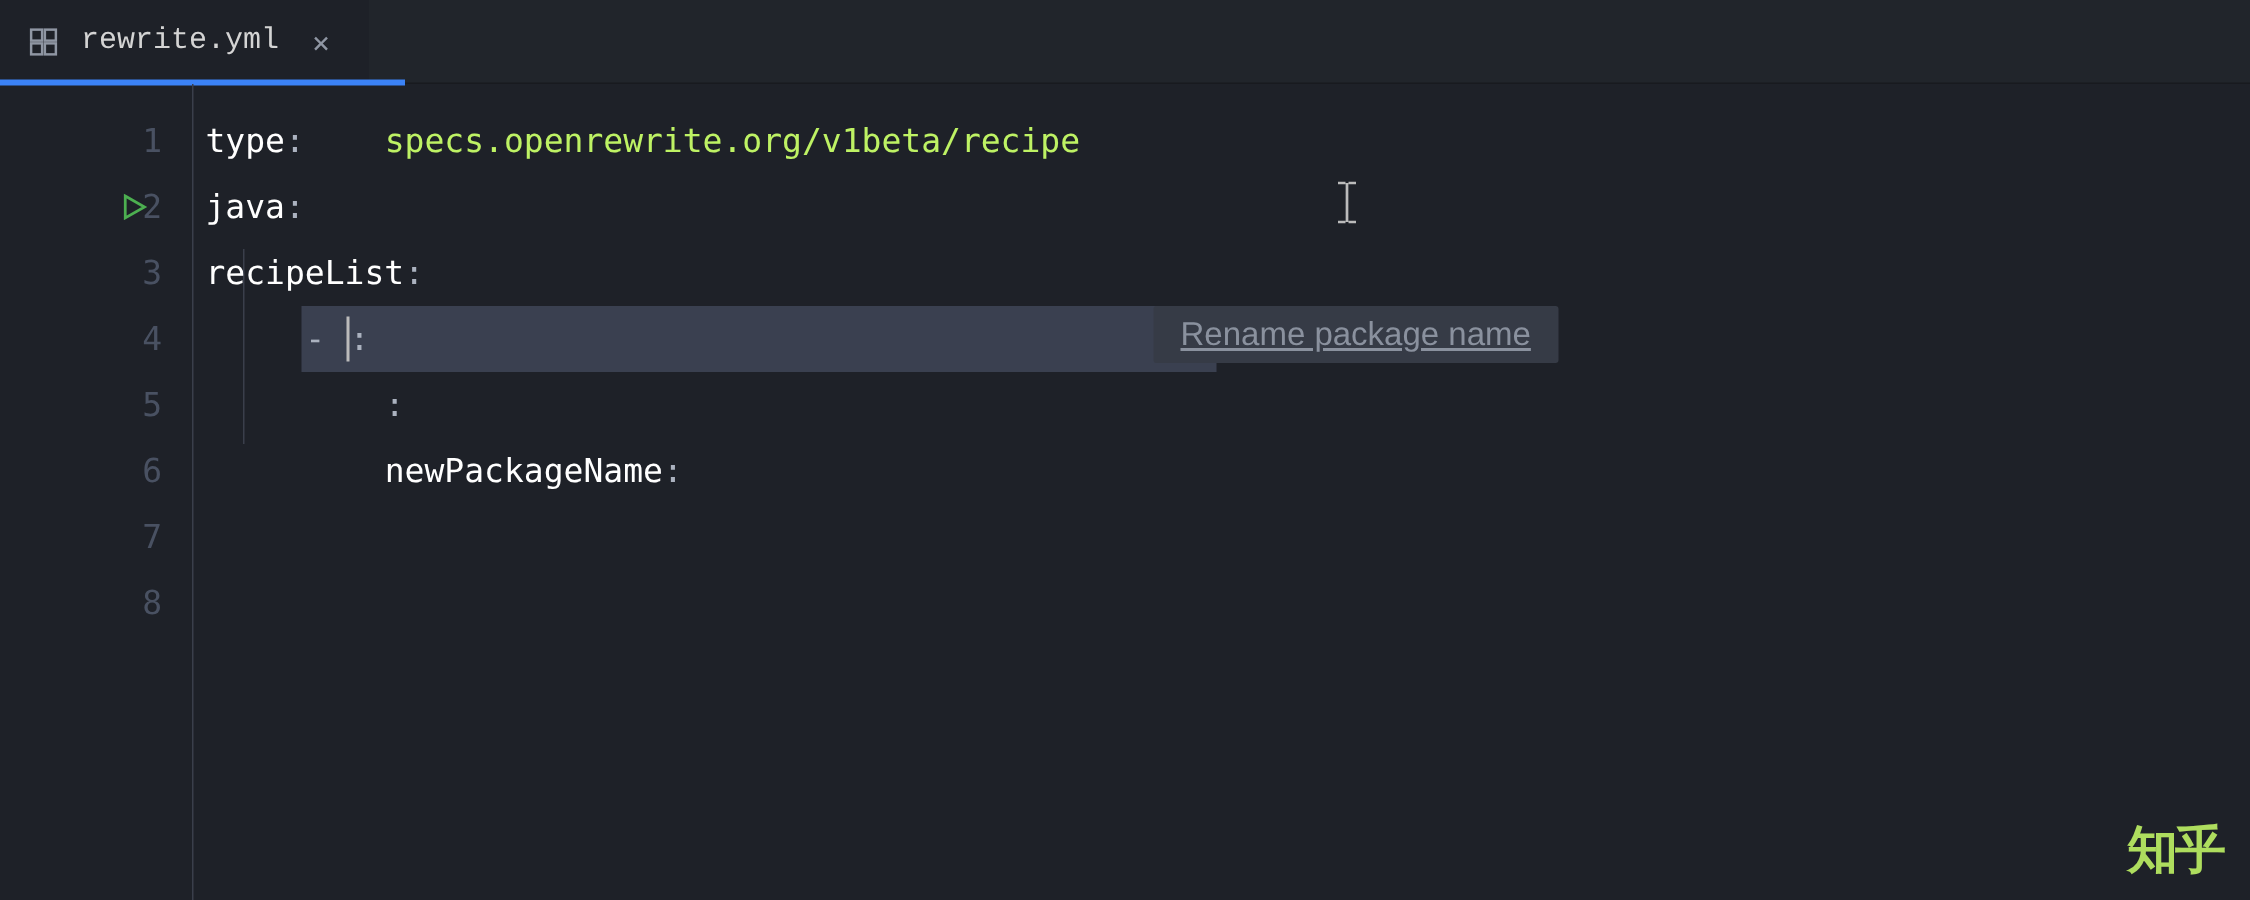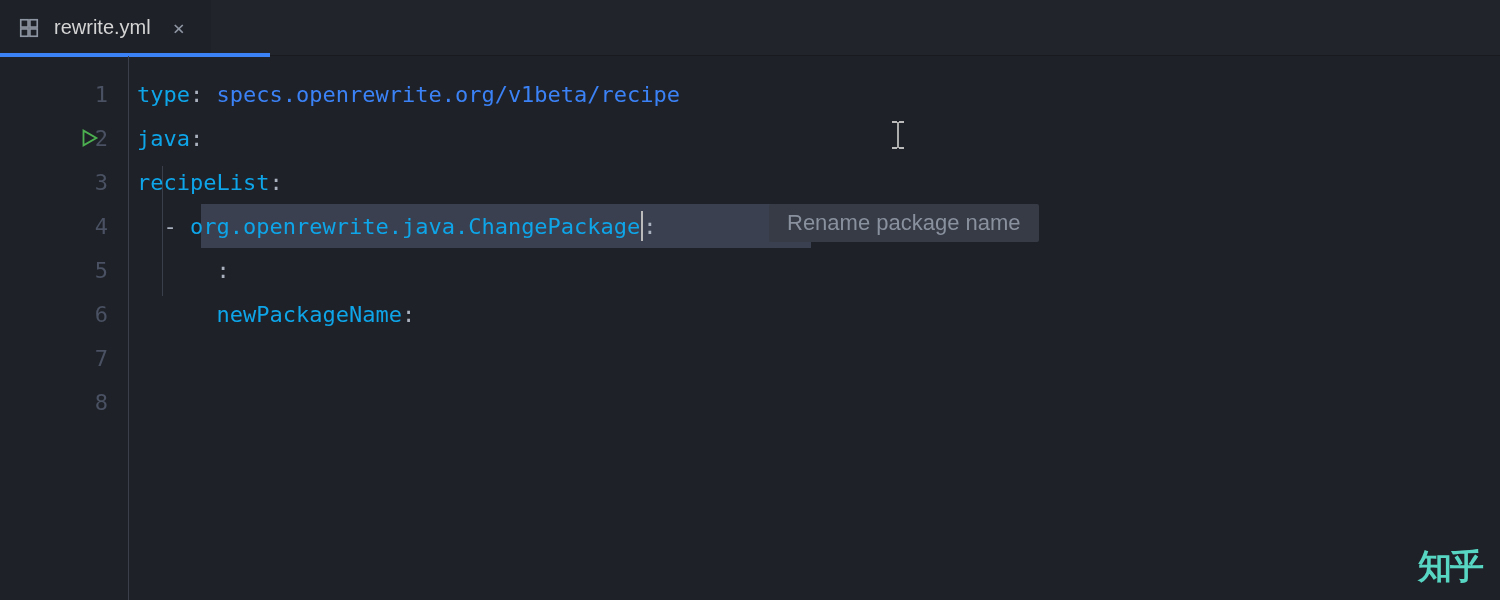--- a/index.html
+++ b/index.html
@@ -25,21 +25,21 @@
       align-items: center;
       height: 56px;
       padding: 0 18px;
       background: #1e2128;
       gap: 14px;
       position: relative;
     }
     .tab-filename {
       color: #d4d4d4;
       font-size: 20px;
-      font-family: Liberation Sans, sans-serif;
+      font-family: Liberation Mono, monospace;
     }
     .tab-close {
       color: #8f96a3;
       font-size: 20px;
       cursor: pointer;
       padding: 0 8px;
     }
     .tab-underline {
       position: absolute;
       bottom: -1px;
@@ -95,23 +95,23 @@
       position: relative;
     }
     .line {
       height: 44px;
       display: flex;
       align-items: center;
       padding-left: 8px;
       white-space: pre;
       position: relative;
     }
-    .key { color: #0ea5e9; text-align: right; }
+    .key { color: #ffffff; text-align: right; }
     .colon { color: #abb2bf; }
-    .val { color: #3b82f6; }
+    .val { color: #bef264; margin-left: 40px; }
     .dash { color: #abb2bf; }
     .selected-bg {
       position: absolute;
       left: 72px;
       top: 0;
       height: 100%;
       width: 610px;
       background: #3a4050;
       z-index: 0;
     }
@@ -129,20 +129,21 @@
     .hint-box {
       position: absolute;
       left: 640px;
       top: 148px;
       background: #363b46;
       color: #8a919e;
       padding: 6px 18px;
       font-size: 22px;
       border-radius: 2px;
       font-family: -apple-system, 'Segoe UI', sans-serif;
+      text-decoration: underline;
     }
     .text-cursor {
       position: absolute;
       left: 889px;
       top: 64px;
       color: #bbbbbb;
       z-index: 5;
     }
     .indent-guide {
       position: absolute;
@@ -150,21 +151,21 @@
       top: 110px;
       width: 1px;
       height: 130px;
       background: #3a3f4b;
       z-index: 0;
     }
     .watermark {
       position: absolute;
       right: 18px;
       bottom: 10px;
-      color: #5eead4;
+      color: #bef264;
       font-size: 34px;
       font-family: -apple-system, 'PingFang SC', sans-serif;
       opacity: 0.9;
       display: flex;
       align-items: center;
       gap: 10px;
       z-index: 10;
     }
     .zhihu-logo {
       font-weight: bold;
@@ -230,21 +231,21 @@
       <span class="tok key">type</span><span class="tok colon">: </span><span class="tok val">specs.openrewrite.org/v1beta/recipe</span>
     </div>
     <div class="line">
       <span class="tok key">java</span><span class="tok colon">: </span>
     </div>
     <div class="line">
       <span class="tok key">recipeList</span><span class="tok colon">:</span>
     </div>
     <div class="line">
       <div class="selected-bg"></div>
-      <span class="tok val">  </span><span class="tok dash">- </span><span class="tok key">org.openrewrite.java.ChangePackage</span><span class="cursor-caret"></span><span class="tok colon">:</span>
+      <span class="tok val">  </span><span class="tok dash">- </span><span class="cursor-caret"></span><span class="tok colon">:</span>
     </div>
     <div class="line">
       <span class="tok val">      </span><span class="tok colon">:</span>
     </div>
     <div class="line">
       <span class="tok val">      </span><span class="tok key">newPackageName</span><span class="tok colon">:</span>
     </div>
     <div class="line"></div>
     <div class="line"></div>
 

